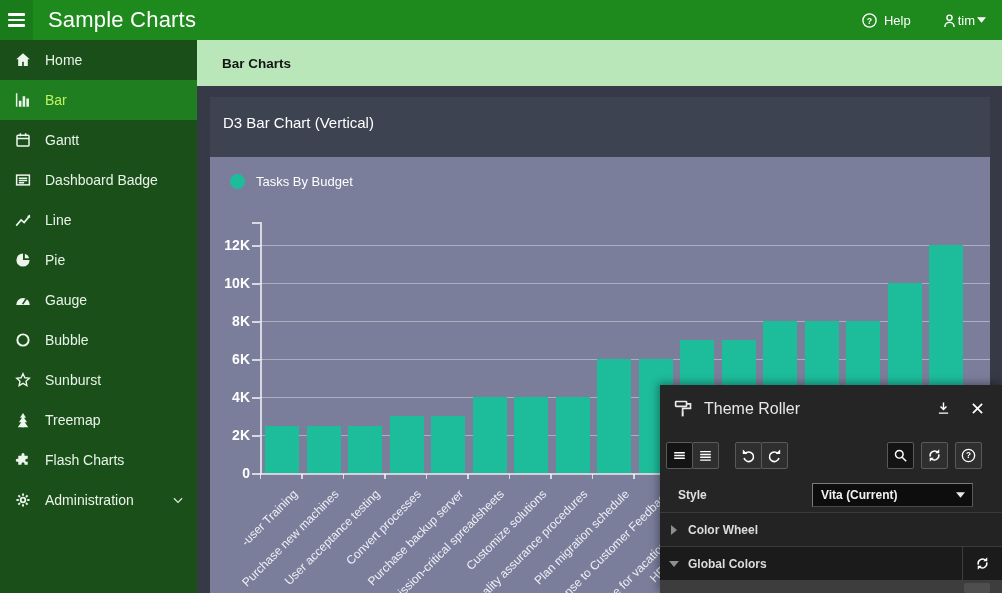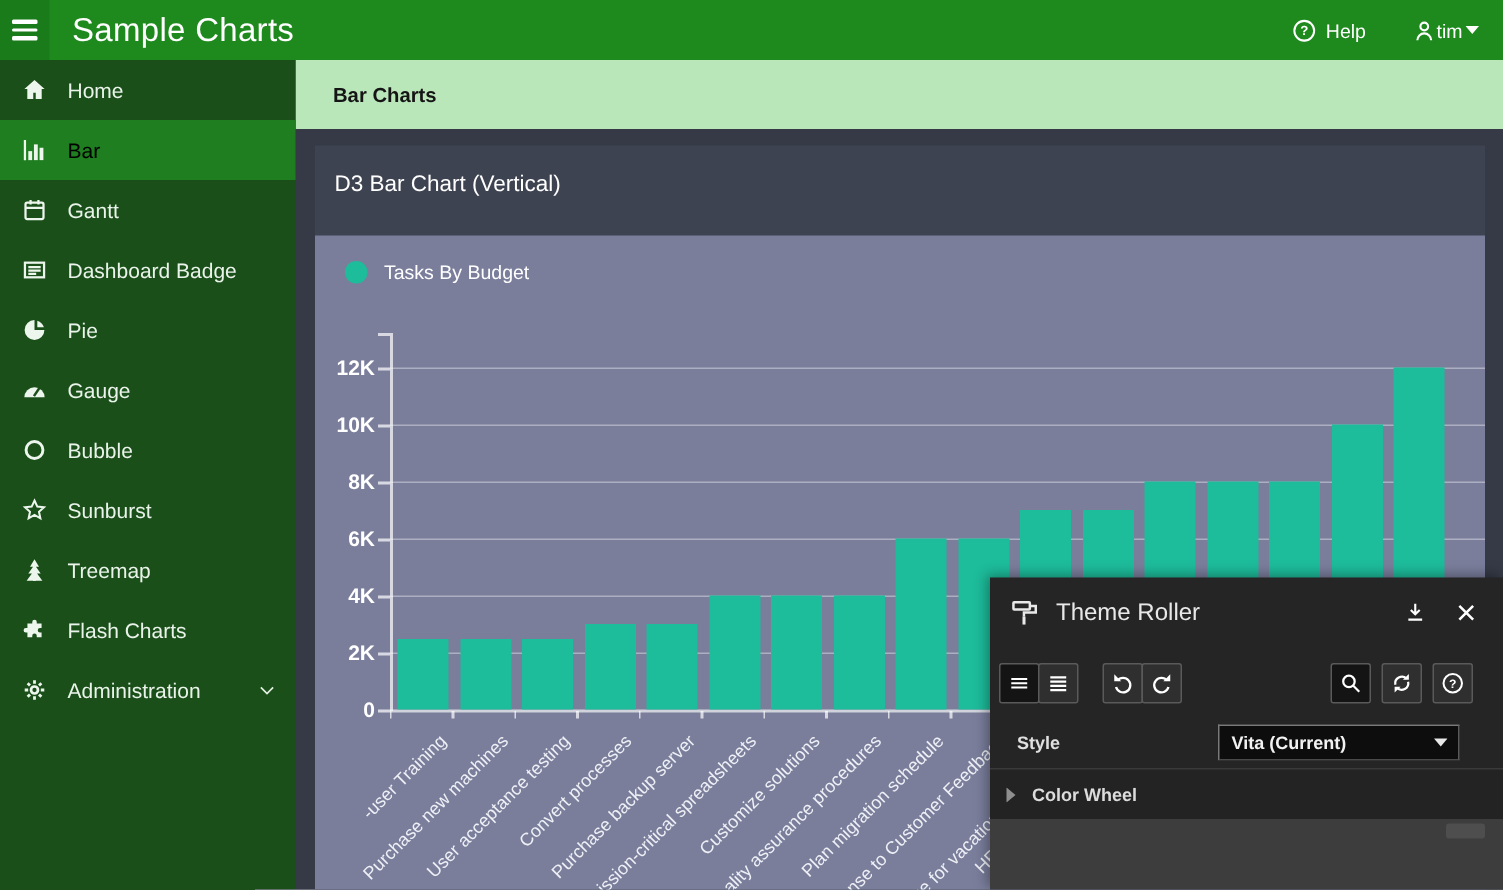--- a/index.html
+++ b/index.html
@@ -20,21 +20,21 @@
   .tb-icon { width:17px; height:17px; display:inline-flex; }
   .tb-icon svg { width:100%; height:100%; }
   .caret { width:9px; height:6px; display:inline-flex; margin-left:2px; }
   .caret svg { width:100%; height:100%; }
 
   
   .sidebar { position:absolute; left:0; top:40px; width:197px; height:553px;
     background:var(--sidebar_green,#1a4f1a); z-index:25; }
   .side-item { height:40px; display:flex; align-items:center; padding:0 12px 0 14px;
     color:#e9f3e9; font-size:14px; cursor:pointer; }
-  .side-item.selected { background:var(--selected_green,#1f7e1f); color:#000000; }
+  .side-item.selected { background:var(--selected_green,#1f7e1f); color:#bef264; }
   .sicon { width:18px; height:18px; margin-right:13px; display:inline-flex; color:#edf6ed; flex:none; }
   .sicon svg { width:100%; height:100%; }
   .chev { width:14px; height:14px; margin-left:auto; display:inline-flex; color:#dfeedf; }
   .chev svg { width:100%; height:100%; }
 
   
   .content { position:absolute; left:197px; top:40px; width:805px; height:553px; background:var(--content_bg,#353a46); }
   .page-header { height:46px; background:var(--header_light_green,#bae7ba); display:flex; align-items:center;
     padding-left:25px; }
   .page-header span { font-size:13.5px; font-weight:bold; color:#151515;text-align:right; }
@@ -171,20 +171,29 @@
         <span>Gantt</span>
       </div>
       <div class="side-item">
         <span class="sicon">
           <svg viewBox="0 0 24 24" fill="none" stroke="currentColor" stroke-width="2">
             <rect x="3.5" y="5.5" width="17" height="13"></rect>
             <path d="M6.5 9.5h11M6.5 12.5h11M6.5 15.5h7"></path>
           </svg>
         </span>
         <span>Dashboard Badge</span>
+      </div>
+      <div class="side-item">
+        <span class="sicon">
+          <svg viewBox="0 0 24 24" fill="none" stroke="currentColor" stroke-width="2.2">
+            <path d="M3 19.5 9.5 12l4 3.5L20 7.5"></path>
+            <path d="M21.3 4.8l.3 4.6-4.2-2.4z" fill="currentColor" stroke="none"></path>
+          </svg>
+        </span>
+        <span>Line</span>
       </div>
       <div class="side-item">
         <span class="sicon">
           <svg viewBox="0 0 24 24">
             <path d="M12 12V3.2A8.8 8.8 0 1 0 20.8 12Z" fill="currentColor"></path>
             <path d="M14.5 9.5V3.7a8.8 8.8 0 0 1 5.8 5.8Z" fill="currentColor"></path>
           </svg>
         </span>
         <span>Pie</span>
       </div>
@@ -425,18 +434,34 @@
 
     <div class="tr-section">
       <span class="tr-tri">
         <svg viewBox="0 0 8 10">
             <path d="M1 0v10l6-5Z" fill="#8f8f8f"></path>
           </svg>
       </span>
       <span class="tr-sec-label">Color Wheel</span>
     </div>
 
+    <div class="tr-section dark">
+      <span class="tr-tri">
+        <svg viewBox="0 0 10 8">
+            <path d="M0 1h10L5 7Z" fill="#8f8f8f"></path>
+          </svg>
+      </span>
+      <span class="tr-sec-label">Global Colors</span>
+      <span class="tr-sec-refresh">
+        <svg viewBox="0 0 24 24">
+            <path d="M6 13.5a6.3 6.3 0 0 1 10.6-5.8" fill="none" stroke="#fff" stroke-width="2.1"></path>
+            <path d="M18.7 3.2v5.6h-5.6Z" fill="#fff"></path>
+            <path d="M18 10.5a6.3 6.3 0 0 1-10.6 5.8" fill="none" stroke="#fff" stroke-width="2.1"></path>
+            <path d="M5.3 20.8v-5.6h5.6Z" fill="#fff"></path>
+          </svg>
+      </span>
+    </div>
 
     <div class="tr-strip">
       <div class="tr-strip-btn"></div>
     </div>
   </aside>
 </div>
 
 </body></html>

